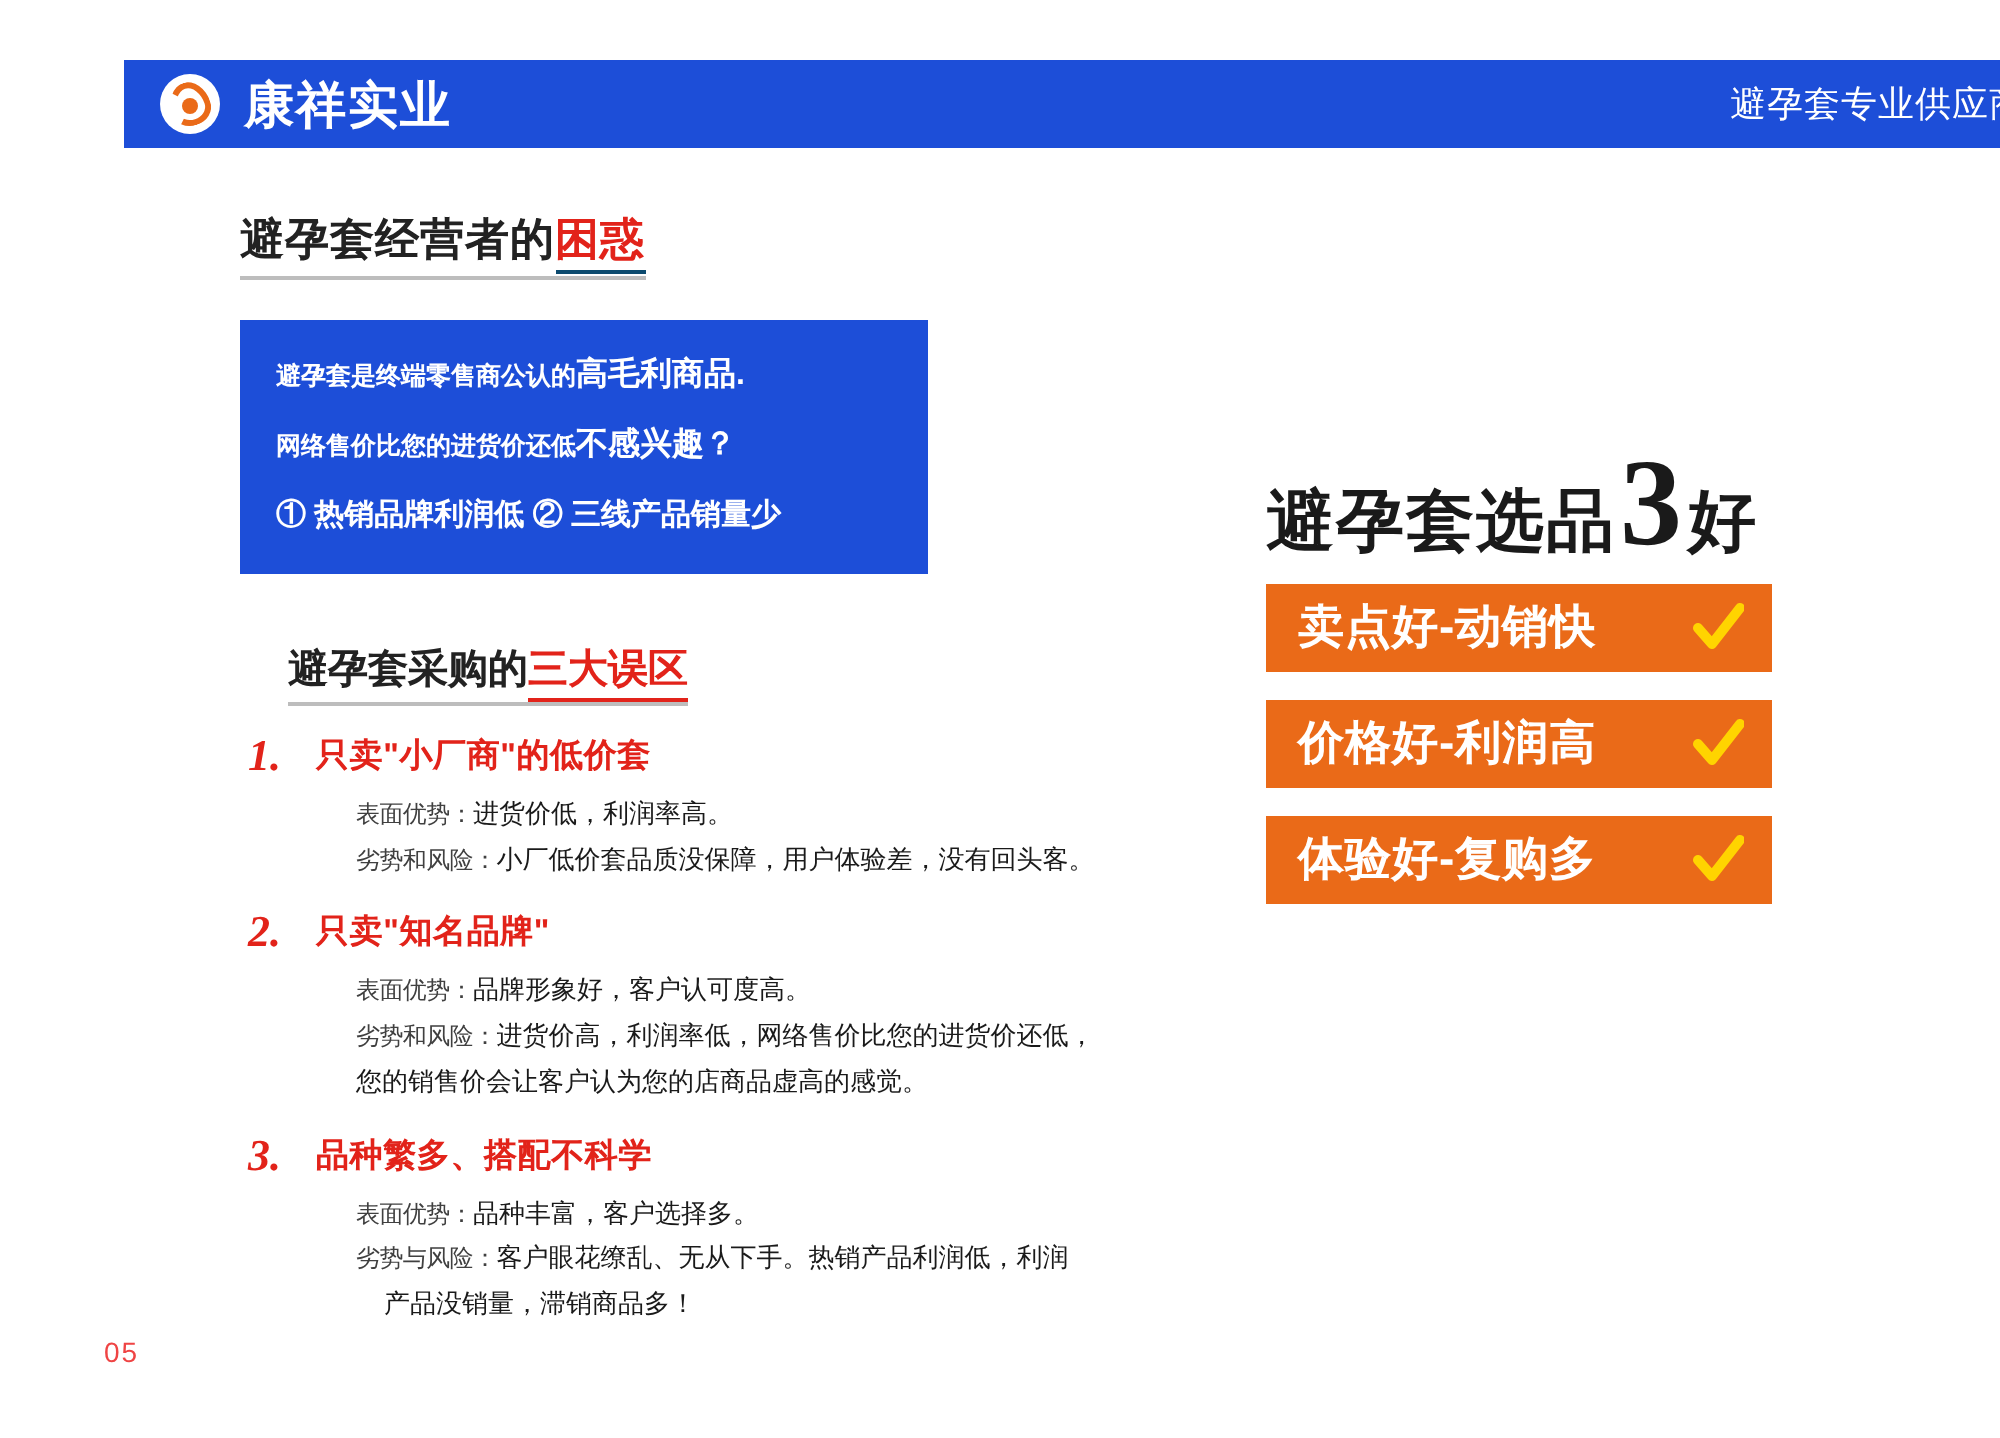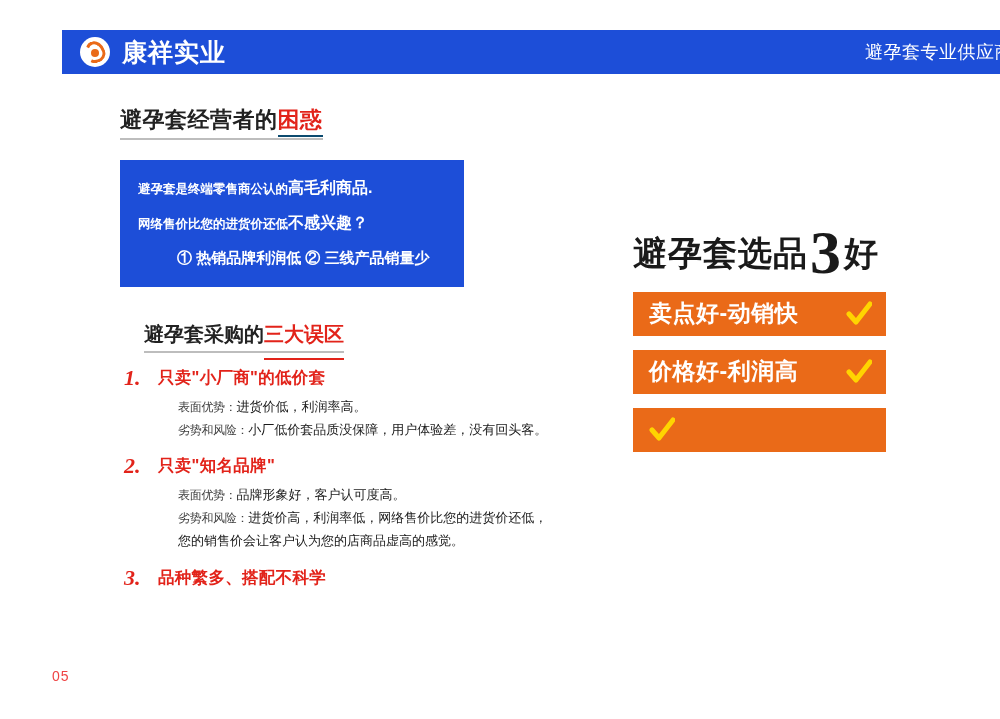--- a/index.html
+++ b/index.html
@@ -107,39 +107,39 @@
     background: #1d4ed8;
     color: #ffffff;
     padding: 16px 18px 18px 18px;
     box-sizing: border-box;
     font-weight: bold;
   }
   .orange-box .line {
     line-height: 1.55;
     margin-bottom: 10px;
   }
-  .orange-box .line:last-child { margin-bottom: 0; margin-left: 39px; }
+  .orange-box .line:last-child { margin-bottom: 0; }
   .ob-small { font-size: 12.5px; }
   .ob-big { font-size: 16px; }
   .ob-mid { font-size: 15px; }
 
   .sec-title-2 {
     margin-top: 34px;
     margin-left: 24px;
     font-size: 20px;
     font-weight: bold;
     color: #222222;
     display: inline-block;
     padding-bottom: 3px;
     border-bottom: 2px solid #bdbdbd;
   }
   .sec-title-2 .accent {
     color: #e2231a;
     border-bottom: 2px solid #e2231a;
-    padding-bottom: 13px;
+    padding-bottom: 3px;
   }
 
   .item {
     margin-top: 14px;
     position: relative;
     padding-left: 38px;
   }
   .item-num {
     position: absolute;
     left: 4px;
@@ -178,21 +178,21 @@
     width: 300px;
   }
   .right-title {
     font-size: 34px;
     font-weight: bold;
     color: #1a1a1a;
     letter-spacing: 1px;
     white-space: nowrap;
     line-height: 1;
     display: flex;
-    align-items: center;
+    align-items: flex-end;
   }
   .right-title .big-num {
     font-family: "Liberation Serif", serif;
     font-weight: bold;
     font-size: 62px;
     line-height: 0.8;
     color: #1a1a1a;
     margin: 0 2px;
   }
   .benefit {
@@ -288,20 +288,31 @@
         <div style="padding-left:0;">
           <span>您的销售价会让客户认为您的店商品虚高的感觉。</span>
         </div>
       </div>
     </div>
 
     
     <div class="item">
       <div class="item-num">3.</div>
       <div class="item-head">品种繁多、搭配不科学</div>
+      <div class="item-body">
+        <div>
+          <span class="lbl">表面优势：</span><span>品种丰富，客户选择多。</span>
+        </div>
+        <div>
+          <span class="lbl">劣势与风险：</span><span>客户眼花缭乱、无从下手。热销产品利润低，利润</span>
+        </div>
+        <div style="padding-left:14px;">
+          <span>产品没销量，滞销商品多！</span>
+        </div>
+      </div>
     </div>
 
   </div>
 
   <div class="right-col">
     <div class="right-title">
       <span>避孕套选品</span>
         <span class="big-num">3</span>
         <span>好</span>
     </div>
@@ -314,20 +325,21 @@
     </div>
 
     <div class="benefit">
       <span class="benefit-text">价格好-利润高</span>
       <svg class="check" viewBox="0 0 26 26">
         <path d="M3 13 L10 21 L24 3" fill="none" stroke="#ffd400" stroke-width="5" stroke-linecap="round" stroke-linejoin="round"></path>
       </svg>
     </div>
 
     <div class="benefit">
+      <span class="benefit-text">体验好-复购多</span>
       <svg class="check" viewBox="0 0 26 26">
         <path d="M3 13 L10 21 L24 3" fill="none" stroke="#ffd400" stroke-width="5" stroke-linecap="round" stroke-linejoin="round"></path>
       </svg>
     </div>
   </div>
 
   <div class="page-num">05</div>
 
 </div>
 

